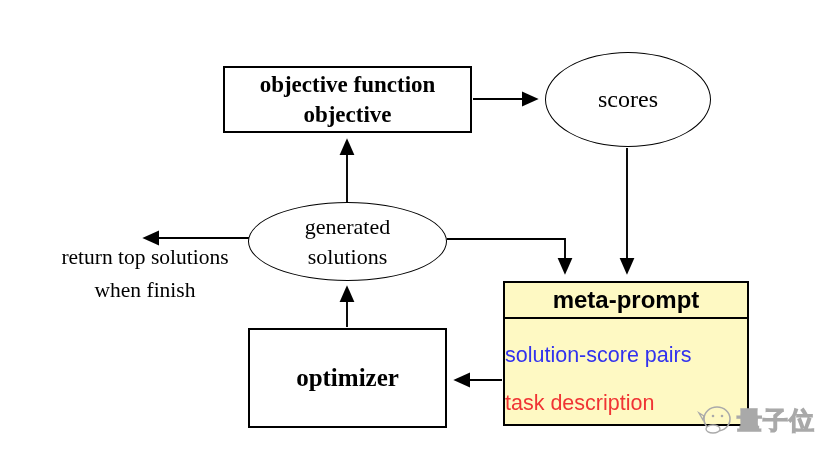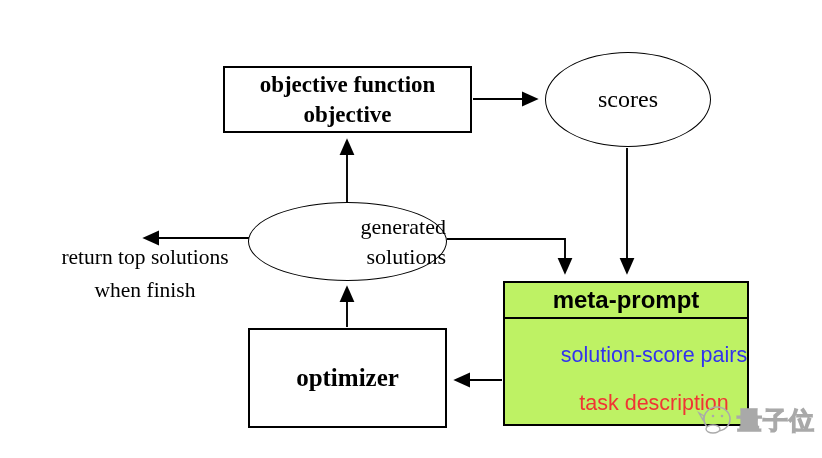--- a/index.html
+++ b/index.html
@@ -49,21 +49,20 @@
   .scores {
     left: 545px; top: 52px;
     width: 166px; height: 95px;
     font-size: 24px;
   }
   .generated {
     left: 248px; top: 202px;
     width: 199px; height: 79px;
     font-size: 22px;
     line-height: 30px;
-    align-items: flex-end;
   }
   .llm {
     left: 248px; top: 328px;
     width: 199px; height: 100px;
     font-weight: bold;
     font-size: 25px;
     line-height: 34px;
   }
   .return-note {
     position: absolute;
@@ -72,39 +71,38 @@
     text-align: center;
     font-size: 21.5px;
     line-height: 33px;
   }
   .meta {
     position: absolute;
     left: 503px; top: 281px;
     width: 246px; height: 145px;
     border: 2.4px solid #000;
     box-sizing: border-box;
-    background: #bef264;
+    background: #fef9c3;
     font-family: "Liberation Sans", sans-serif;
   }
   .meta-title {
     height: 34px;
     border-bottom: 2.2px solid #000;
     display: flex;
     align-items: center;
     justify-content: center;
     font-weight: bold;
     font-size: 24px;
   }
   .meta-item {
     position: absolute;
     left: 0;
     width: 100%;
-    text-align: center;
+    text-align: left;
     font-size: 21.5px;
-    padding-left: 28px;
   }
   .meta-item-0 { top: 60px; }
   .meta-item-1 { top: 108px; }
   .watermark {
     position: absolute;
     left: 697px; top: 403px;
     display: flex;
     align-items: center;
     z-index: 5;
     pointer-events: none;

